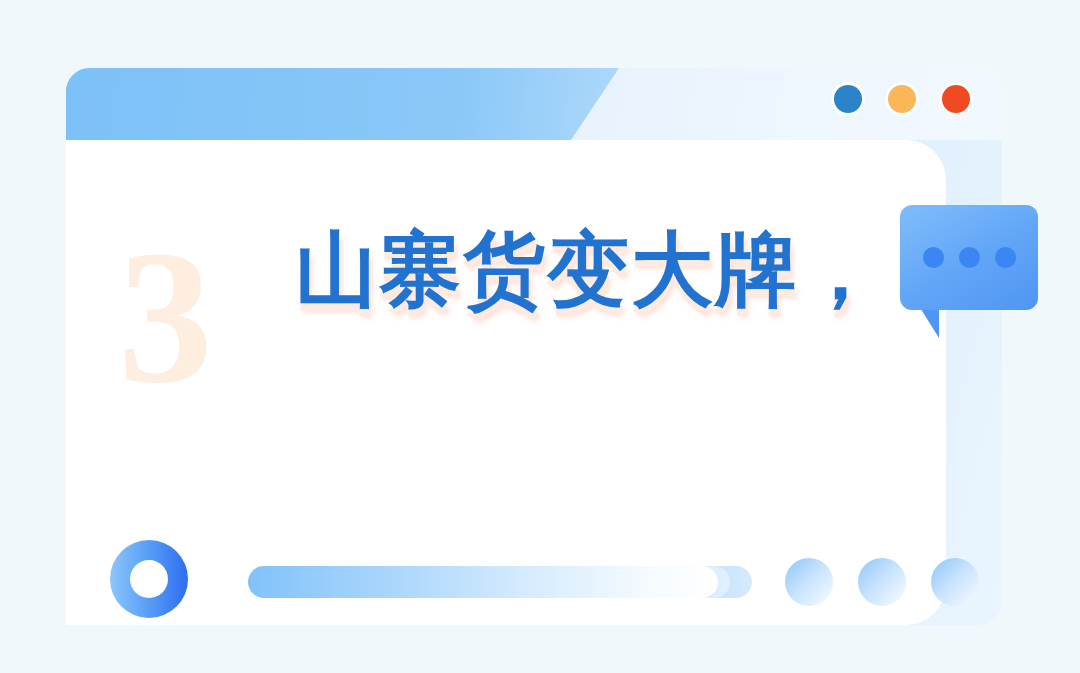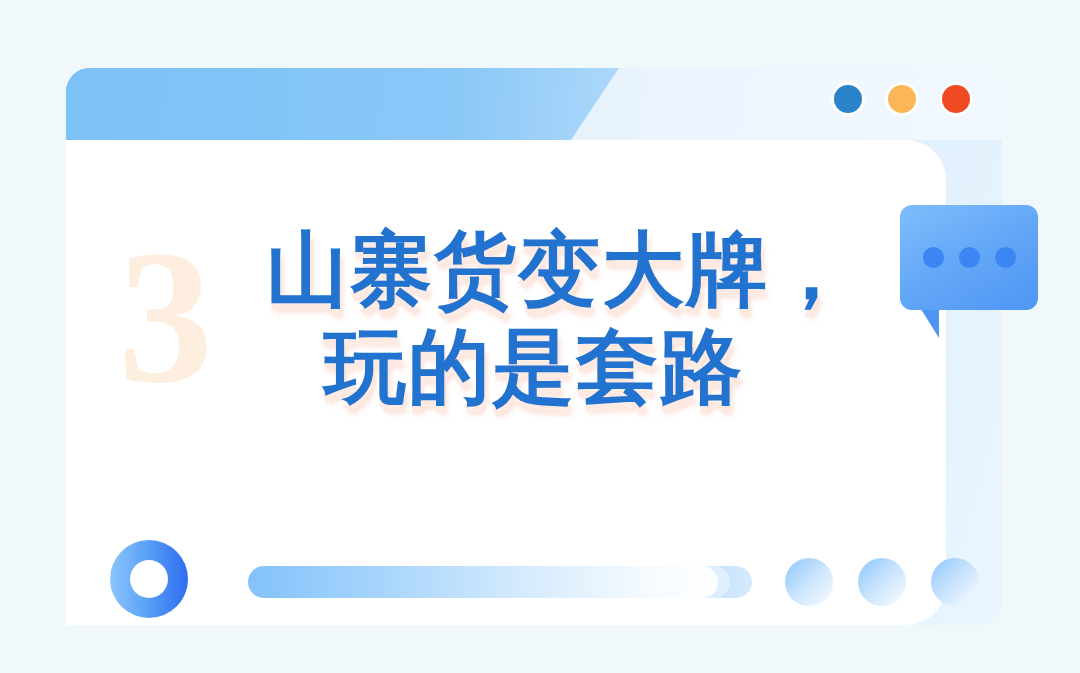--- a/index.html
+++ b/index.html
@@ -78,21 +78,21 @@
     line-height:1;
     color:#fdeee0;
     font-family:"Liberation Serif", serif;
     letter-spacing:-4px;
     user-select:none;
   }
 
   
   .headline {
     position:absolute;
-    left:252px; top:222px;
+    left:281px; top:222px;
     width:600px;
   }
   .hl-line {
     font-size:82px;
     font-weight:bold;
     line-height:1.18;
     color:#2272d0;
     letter-spacing:2px;
     white-space:nowrap;
     -webkit-text-stroke:6px #ffffff;
@@ -202,21 +202,20 @@
   </div>
 
   <div class="card">
     <div class="card-inner"></div>
   </div>
 
   <div class="watermark">3</div>
 
   <div class="headline">
     <div class="hl-line l1">山寨货变大牌，</div>
-    <div class="hl-line l2">玩的是套路</div>
   </div>
 
   <div class="bubble-wrap">
     <div class="bubble-tail"></div>
     <div class="bubble"></div>
     <div class="bubble-dots">
       <div class="bubble-dot"></div>
       <div class="bubble-dot"></div>
       <div class="bubble-dot"></div>
     </div>

